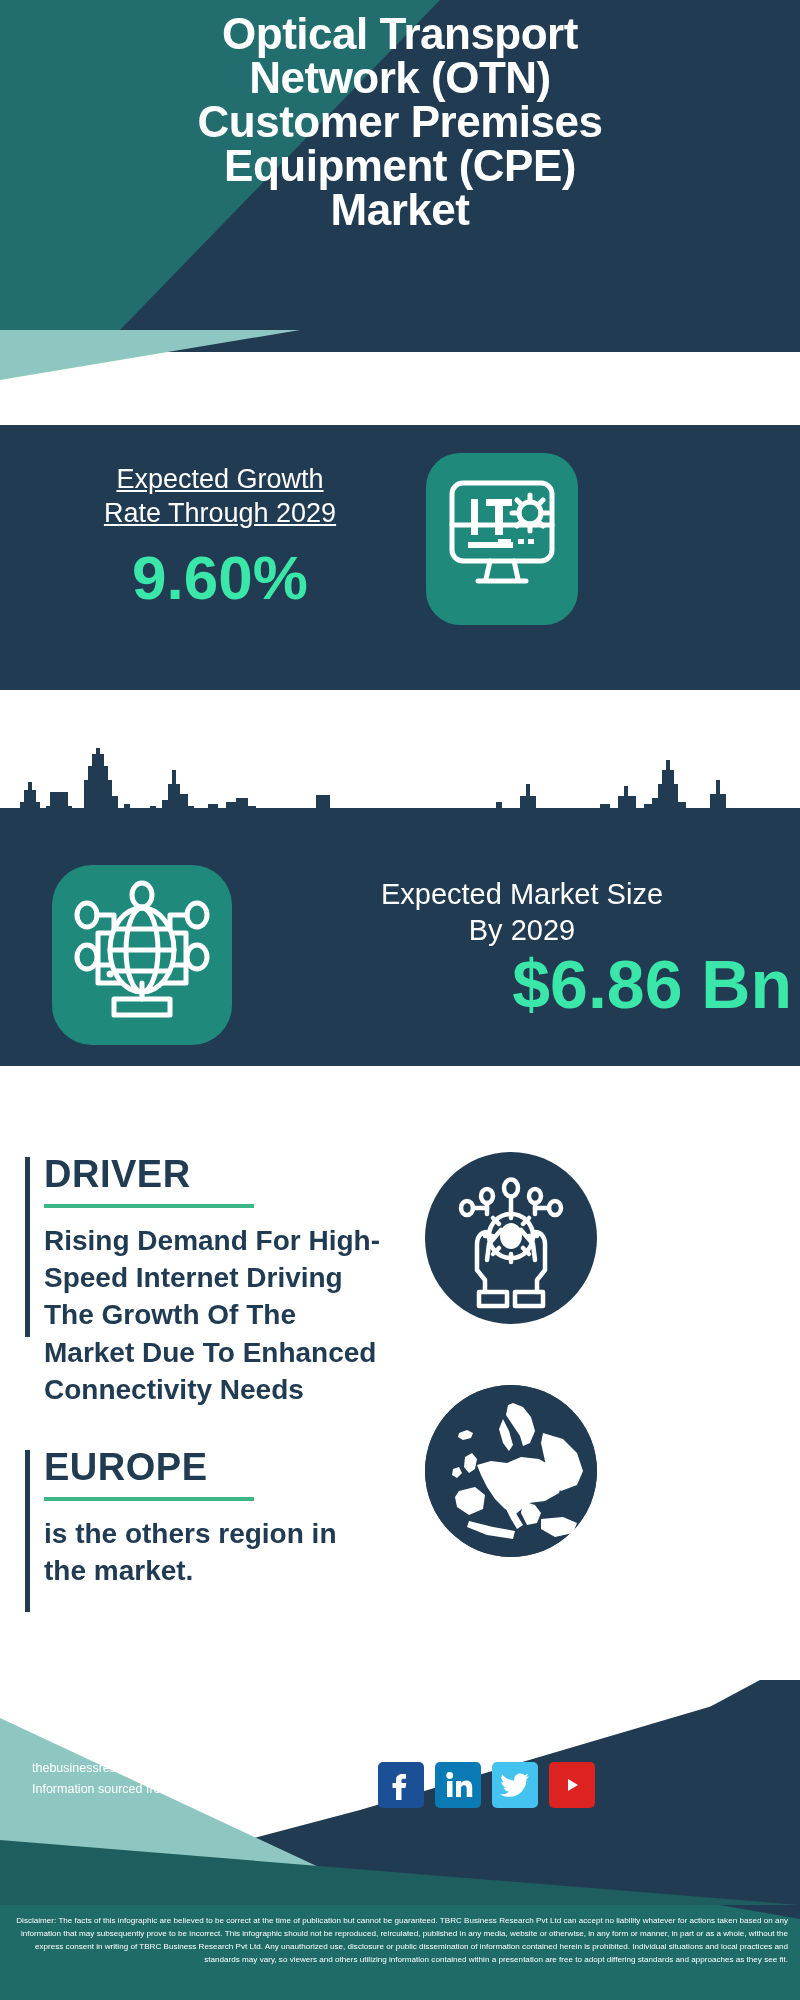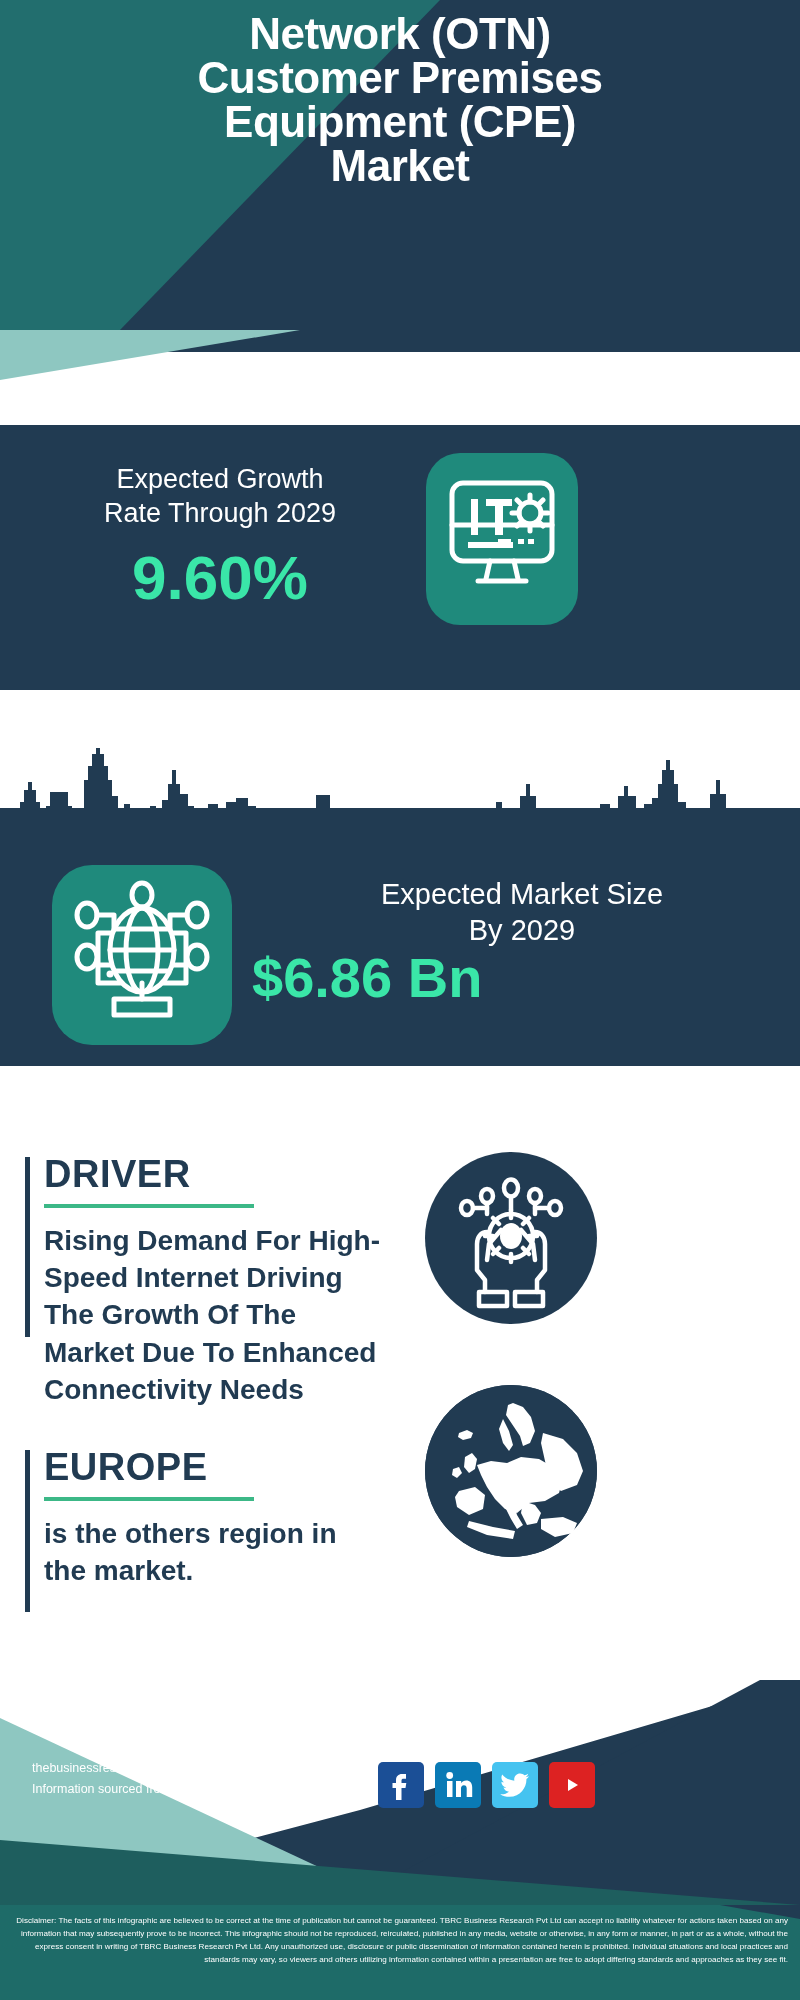--- a/index.html
+++ b/index.html
@@ -45,21 +45,21 @@
   }
 
   
   .growth {
     position:absolute; left:0; top:425px; width:800px; height:265px;
     background:#213b52;
   }
   .growth-label {
     position:absolute; left:40px; top:38px; width:360px;
     text-align:center; color:#ffffff;
-    font-size:27px; line-height:1.25; font-weight:normal;
+    font-size:27px; line-height:1.25; font-weight:normal;text-decoration:underline;
   }
   .growth-value {
     position:absolute; left:40px; top:122px; width:360px;
     text-align:center; color:#3ae6a8;
     font-size:62px; font-weight:bold; line-height:1;
   }
   .icon-box-it {
     position:absolute; left:426px; top:28px;
     width:152px; height:172px;
     background:#1f8a7c; border-radius:34px;
@@ -82,22 +82,22 @@
     width:180px; height:180px;
     background:#1f8a7c; border-radius:40px;
   }
   .market-label {
     position:absolute; left:252px; top:68px; width:540px;
     text-align:center; color:#ffffff;
     font-size:29px; line-height:1.25;
   }
   .market-value {
     position:absolute; left:252px; top:142px; width:540px;
-    text-align:left; color:#3ae6a8;
-    font-size:56px; font-weight:bold; line-height:1;
+    text-align:right; color:#3ae6a8;
+    font-size:68px; font-weight:bold; line-height:1;
   }
 
   
   .panel { position:absolute; background:#ffffff; }
   .panel-bar {
     position:absolute; width:5px; background:#213b52;
   }
   .panel-heading {
     color:#213b52; font-size:38px; font-weight:bold;
     letter-spacing:0.5px; line-height:1;
@@ -173,20 +173,21 @@
   }
 </style>
 </head>
 <body>
 
 <div class="page">
 
   <div class="header">
     <div class="header-diag"></div>
     <div class="header-title">
+      <div>Optical Transport</div>
       <div>Network (OTN)</div>
       <div>Customer Premises</div>
       <div>Equipment (CPE)</div>
       <div>Market</div>
     </div>
   </div>
   <div class="header-underlap"></div>
   <div class="teal-wedge"></div>
 
   <div class="growth">

